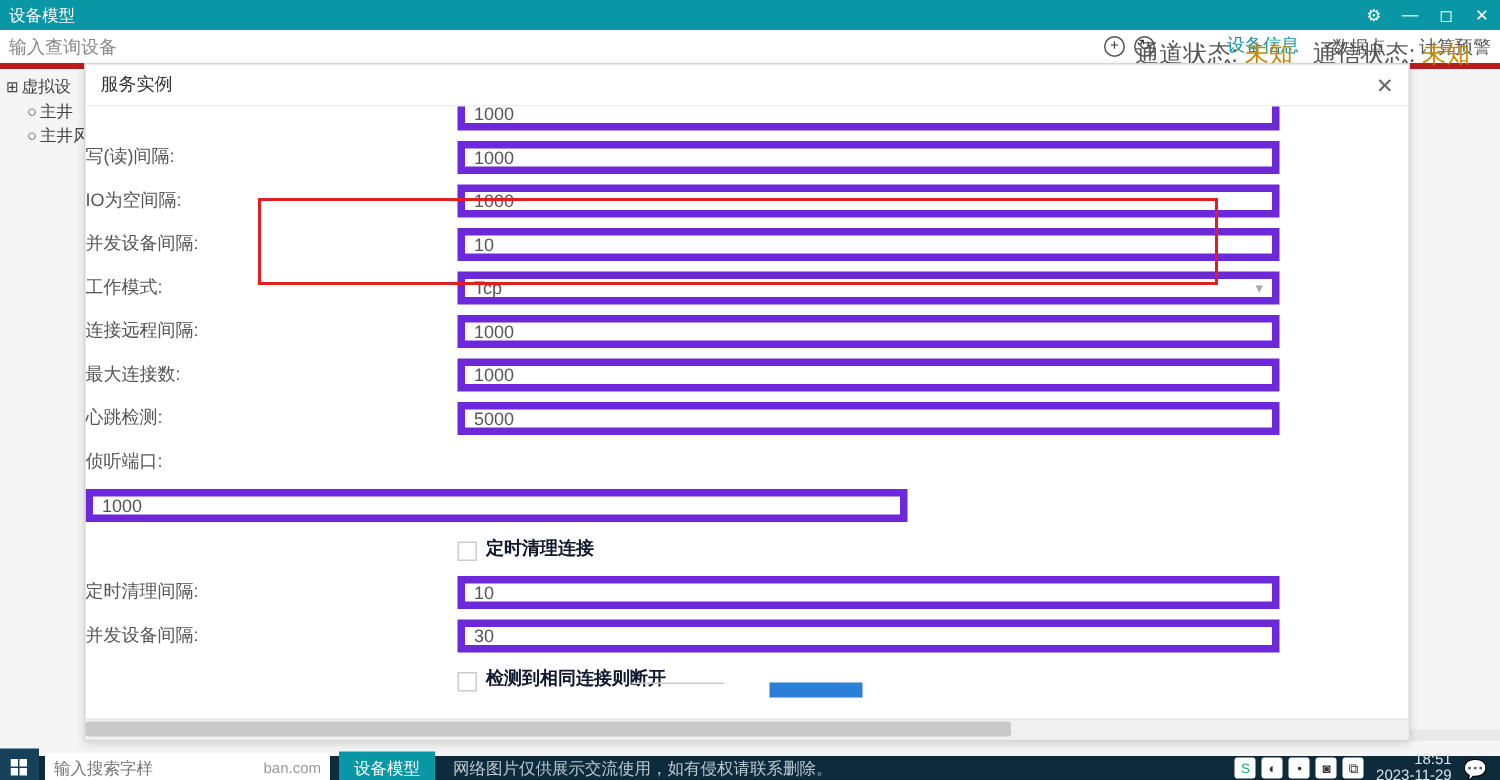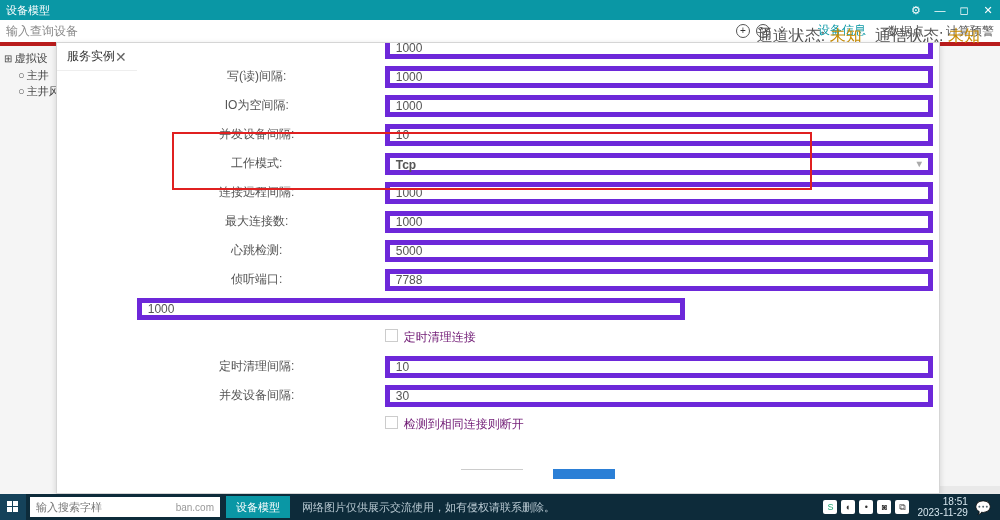--- a/index.html
+++ b/index.html
@@ -13,42 +13,42 @@
   .circ { width: 14px; height: 14px; border: 1.5px solid #555; border-radius: 50%; display: inline-flex; align-items: center; justify-content: center; font-size: 10px; line-height: 1; }
   .tabs { display: flex; height: 26px; align-items: center; gap: 22px; margin-left: 18px; }
   .tab { color: #555; font-size: 12px; cursor: pointer; height: 100%; display: flex; align-items: center; }
   .tab.active { color: #0a97a5; border-bottom: 2px solid #0a97a5; }
   .status-strip { position: absolute; right: 20px; top: 26px; font-size: 16px; color: #555; }
   .status-strip .unk { color: #c78a00; }
   .sidebar { position: absolute; left: 4px; top: 50px; font-size: 11px; color: #444; line-height: 16px; }
   .sidebar .node::before { content: "○"; margin-right: 2px; color: #555; }
   .sidebar .exp::before { content: "⊞"; margin-right: 2px; font-size: 10px; }
   .sidebar .lvl1 { margin-left: 14px; }
-  .modal { position: absolute; left: 56px; top: 42px; right: 60px; bottom: 26px; background: #fff; border: 1px solid #d5d5d5; box-shadow: 0 2px 6px rgba(0,0,0,0.15); display: flex; }
+  .modal { position: absolute; left: 56px; top: 42px; right: 60px; bottom: 26px; background: #fff; border: 1px solid #d5d5d5; box-shadow: 0 2px 6px rgba(0,0,0,0.15); display: flex; flex-direction: column; }
   .modal-header { height: 28px; display: flex; align-items: center; padding: 0 10px; border-bottom: 1px solid #eee; }
   .modal-title { font-size: 12px; color: #333; }
   .modal-close { margin-left: auto; cursor: pointer; color: #666; font-size: 14px; }
   .modal-body { flex: 1; overflow: hidden; position: relative; }
   .form { position: absolute; left: 0; right: 0; top: -10px; }
   .row { display: flex; align-items: center; height: 29px; }
-  .lbl { width: 248px; text-align: center; padding-right: 8px; color: #555; font-size: 12px; }
+  .lbl { width: 248px; text-align: left; padding-right: 8px; color: #555; font-size: 12px; }
   .fld { flex: 0 0 548px; }
   .fld input[type=text], .fld .sel { width: 100%; height: 22px; border: 5px solid #6d28d9; padding: 0 6px; font-size: 12px; color: #555; background: #fff; }
-  .fld .sel { display: flex; justify-content: space-between; font-weight: bold; }
+  .fld .sel { display: flex; align-items: center; justify-content: space-between; }
   .chev { color: #aaa; font-size: 10px; }
-  .chk-row .fld { display: flex; align-items: flex-start; gap: 6px; color: #701a75; }
+  .chk-row .fld { display: flex; align-items: flex-end; gap: 6px; color: #0f172a; font-weight: bold; }
   .chk { width: 13px; height: 13px; border: 1px solid #ccc; background: #fff; }
   .highlight-box { position: absolute; border: 2px solid #e02020; pointer-events: none; }
   .hb1 { left: 172px; top: 132px; width: 640px; height: 58px; }
   .modal-hscroll { height: 14px; background: #f0f0f0; border-top: 1px solid #e5e5e5; position: relative; }
   .modal-hscroll .thumb { position: absolute; left: 0; top: 1px; height: 10px; width: 70%; background: #c9c9c9; border-radius: 2px; }
   .btn-row-peek { position: absolute; bottom: 14px; left: 50%; transform: translateX(-50%); display: flex; gap: 30px; }
   .btn-peek { width: 62px; height: 10px; border-top: 1px solid #ccc; }
   .btn-peek.blue { background: #2b7fd6; border: none; }
-  .taskbar { position: absolute; left: 0; right: 0; bottom: 0; height: 26px; background: #0d2b3a; display: flex; align-items: center; color: #d6e6ee; font-size: 11px; }
+  .taskbar { position: absolute; left: 0; right: 0; bottom: 0; height: 16px; background: #0d2b3a; display: flex; align-items: center; color: #d6e6ee; font-size: 11px; }
   .taskbar .win { width: 26px; height: 26px; background: #15425a; display: flex; align-items: center; justify-content: center; }
   .taskbar .search { width: 190px; height: 20px; margin-left: 4px; background: #fff; color: #777; display: flex; align-items: center; padding: 0 6px; font-size: 11px; }
   .taskbar .tbitem { background: #0a97a5; height: 22px; padding: 0 10px; display: flex; align-items: center; margin-left: 6px; color: #fff; }
   .taskbar .note { margin-left: 12px; color: #b9c9d2; }
   .tray { margin-left: auto; display: flex; align-items: center; gap: 8px; padding-right: 8px; }
   .tray .clock { text-align: right; line-height: 11px; font-size: 10px; }
   .tray-icons { display: flex; gap: 4px; align-items: center; }
   .tray-icons span { width: 14px; height: 14px; display: inline-flex; align-items: center; justify-content: center; background: #fff; color: #2a7; border-radius: 2px; font-size: 9px; }
   .tray-icons span.g { background: #fff; color: #333; }
   .hidden-scroll { position: absolute; left: 150px; right: 0; bottom: 26px; height: 8px; background: #e9e9e9; }
@@ -148,21 +148,20 @@
         <div class="fld"><input type="text" value="1000" style=""></div>
       </div>
 
       <div class="row">
         <div class="lbl">心跳检测:</div>
         <div class="fld"><input type="text" value="5000" style=""></div>
       </div>
 
       <div class="row">
         <div class="lbl">侦听端口:</div>
-        <div class="fld"><input type="text" value="7788" style=""></div>
       </div>
 
       <div class="row">
         <div class="fld"><input type="text" value="1000" style=""></div>
       </div>
 
       <div class="row chk-row">
         <div class="lbl"></div>
         <div class="fld">
           <span class="chk"></span>

